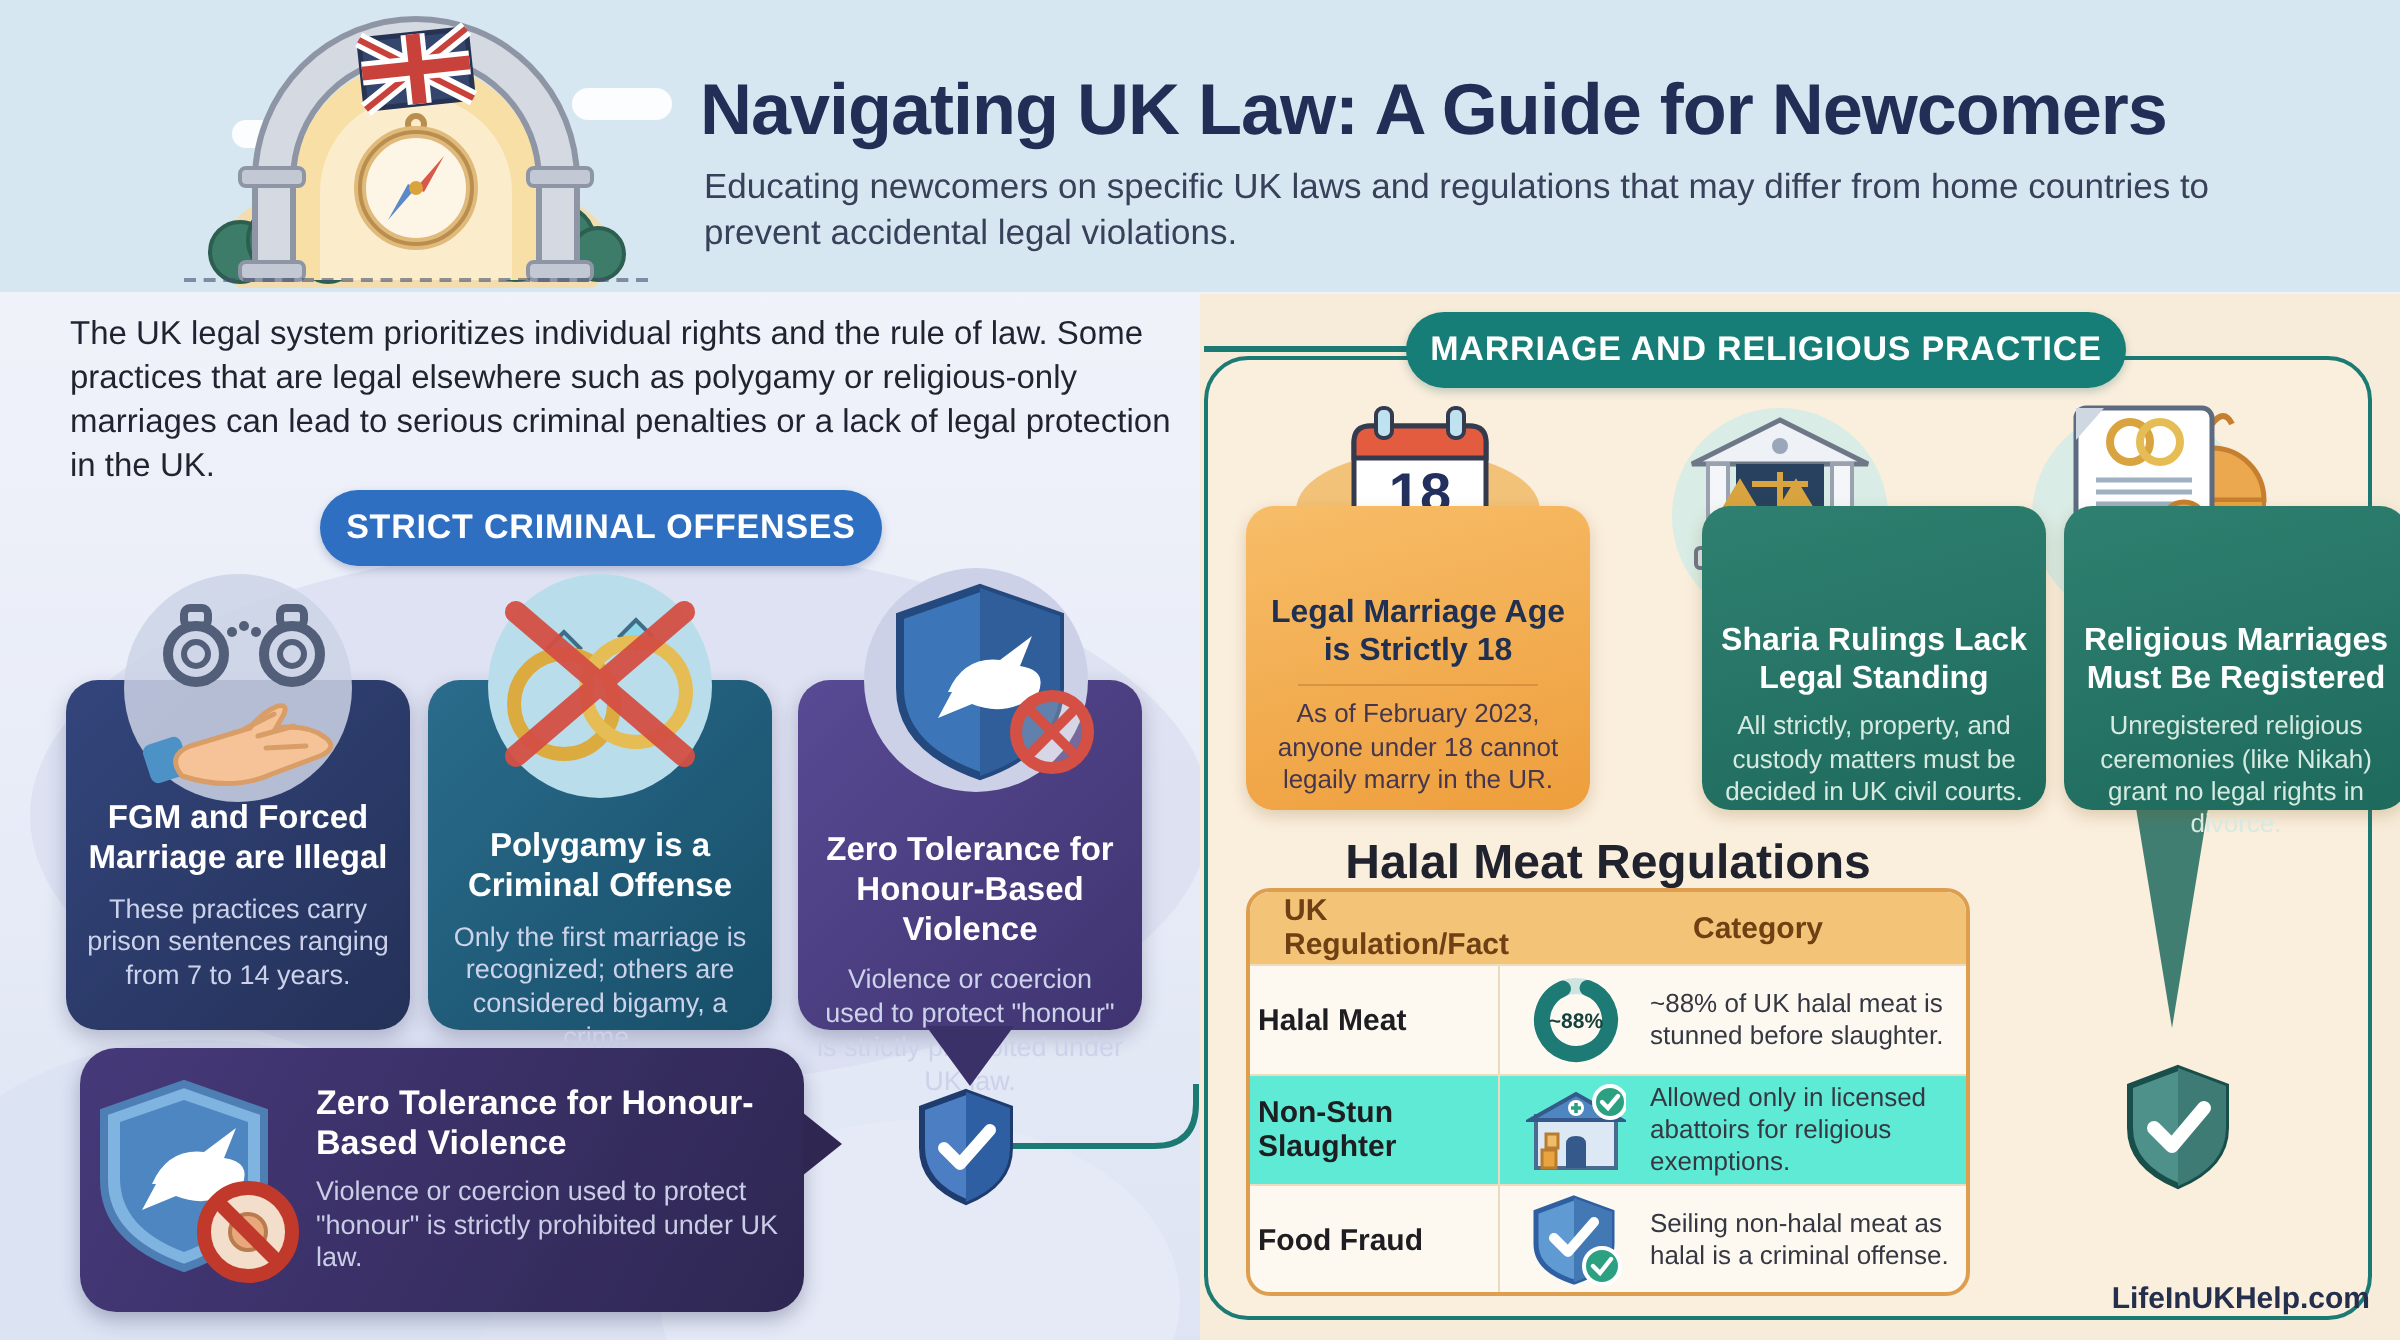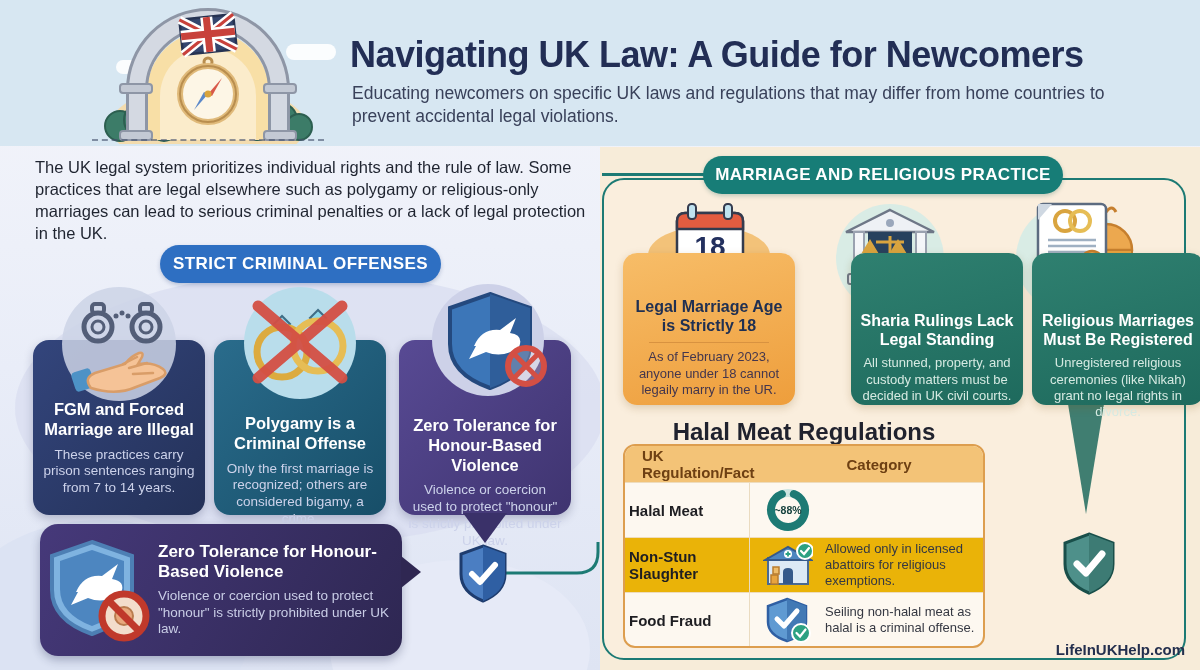--- a/index.html
+++ b/index.html
@@ -59,21 +59,21 @@
 
   .halal-title { position:absolute; left:623px; top:418px; width:362px; text-align:center; font-size:24px;
                  font-weight:800; color:#20222e; z-index:3; }
   .table { position:absolute; left:623px; top:444px; width:362px; height:204px; border:2px solid #dd9e4f;
            border-radius:12px; background:#fdf8f0; overflow:hidden; z-index:3; }
   .thead { display:grid; grid-template-columns:150px 1fr; height:36px; background:#f3c377; align-items:center;
            font-size:15px; font-weight:700; color:#6e4013; }
   .thead .c1 { padding-left:17px; }
   .thead .c2 { text-align:center; }
   .trow { display:grid; grid-template-columns:125px 75px 1fr; height:55px; align-items:center; border-top:1px solid #eedcbd; }
-  .trow:nth-child(3) { background:#eab308; }
+  .trow:nth-child(3) { background:#5eead4; }
   .trow .fact { font-size:15px; font-weight:700; color:#1e1e22; padding-left:4px; border-right:1px solid #eadbc0; height:100%;
                 display:flex; align-items:center; }
   .trow .cicon { display:flex; justify-content:center; }
   .trow .detail { font-size:13px; line-height:1.22; color:#353842; padding-right:8px; font-weight:500; }
 
   .brand { position:absolute; left:1000px; top:641px; width:185px; text-align:right; font-size:15px; font-weight:800;
            color:#242f4e; z-index:7; }
 </style>
 </head>
 <body>
@@ -256,21 +256,21 @@
     <g stroke="#d9a43f" stroke-width="3" fill="none">
       <line x1="50" y1="28" x2="50" y2="58"></line>
         <line x1="36" y1="34" x2="64" y2="34"></line>
       <path d="M30 34 l6 10 h-12 z M58 34 l6 10 h-12 z" fill="#d9a43f"></path>
     </g>
     <rect x="42" y="58" width="16" height="5" fill="#d9a43f"></rect>
     <rect x="8" y="66" width="84" height="10" rx="2" fill="#dfe3ea" stroke="#6e7787" stroke-width="2"></rect>
   </svg>
   <div class="rcard rcard-teal" style="left:804px; padding-top:58px;">
     <div class="t">Sharia Rulings Lack Legal Standing</div>
-    <div class="b">All stunned, property, and custody matters must be decided in UK civil courts.</div>
+    <div class="b">All strictly, property, and custody matters must be decided in UK civil courts.</div>
   </div>
 
   <div class="icon-circle" style="left:1016px; top:204px; width:108px; height:108px; background:#d9ece5; z-index:2;"></div>
   <svg class="icon-float" style="left:1010px; top:198px; z-index:3;" width="124" height="94" viewBox="0 0 124 94">
     <path d="M96 14 q6 -8 10 0" fill="none" stroke="#c67f2e" stroke-width="3"></path>
     <path d="M70 52 a26 26 0 0 1 52 0 z" fill="#eca84f" stroke="#c67f2e" stroke-width="2.5"></path>
     <rect x="68" y="52" width="54" height="10" fill="#e8a43f" stroke="#c67f2e" stroke-width="2"></rect>
     <rect x="28" y="6" width="68" height="76" rx="5" fill="#fff" stroke="#5c6b80" stroke-width="2.5"></rect>
     <polygon points="28,6 42,6 28,22" fill="#cfd8e2"></polygon>
     <circle cx="98" cy="78" r="7" fill="#8796a8"></circle>
@@ -299,20 +299,21 @@
     </div>
     <div class="trow">
       <div class="fact">Halal Meat</div>
       <div class="cicon">
         <svg width="46" height="46" viewBox="0 0 46 46">
           <circle cx="23" cy="23" r="17" fill="none" stroke="#cde4e0" stroke-width="8"></circle>
           <circle cx="23" cy="23" r="17" fill="none" stroke="#1d7a74" stroke-width="8" stroke-linecap="round" transform="rotate(-70 23 23)" stroke-dasharray="93.99645219540662 106.81415022205297"></circle>
           <text x="23" y="27" text-anchor="middle" font-size="10.5" font-weight="bold" fill="#15413d" font-family="Liberation Sans, sans-serif">~88%</text>
         </svg>
       </div>
+      <div class="detail">~88% of UK halal meat is stunned before slaughter.</div>
     </div>
     <div class="trow">
       <div class="fact">Non-Stun Slaughter</div>
       <div class="cicon">
         <svg width="50" height="46" viewBox="0 0 50 46">
           <rect x="5" y="16" width="40" height="26" fill="#dce9f5" stroke="#4a6a92" stroke-width="2"></rect>
           <polygon points="2,18 25,5 48,18" fill="#4d86c0" stroke="#35598a" stroke-width="2"></polygon>
           <circle cx="25" cy="12" r="4" fill="#fff"></circle>
             <path d="M25 9.5 v5 M22.5 12 h5" stroke="#2ca182" stroke-width="1.8"></path>
           <path d="M20 42 v-12 q0 -4 5 -4 q5 0 5 4 v12 z" fill="#35598a"></path>

